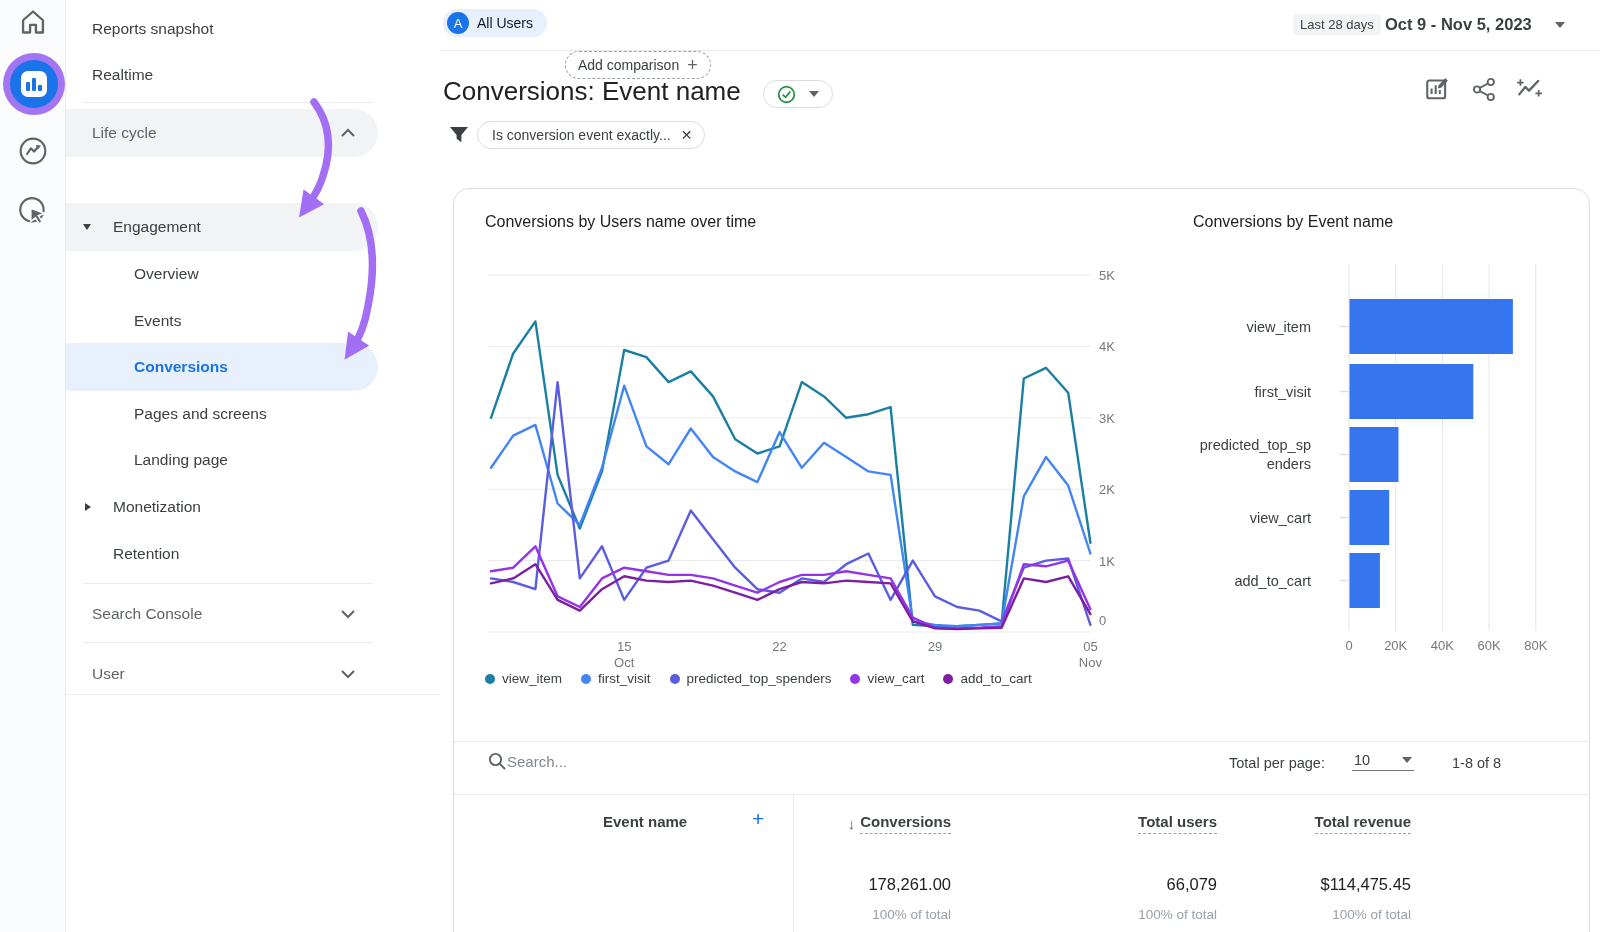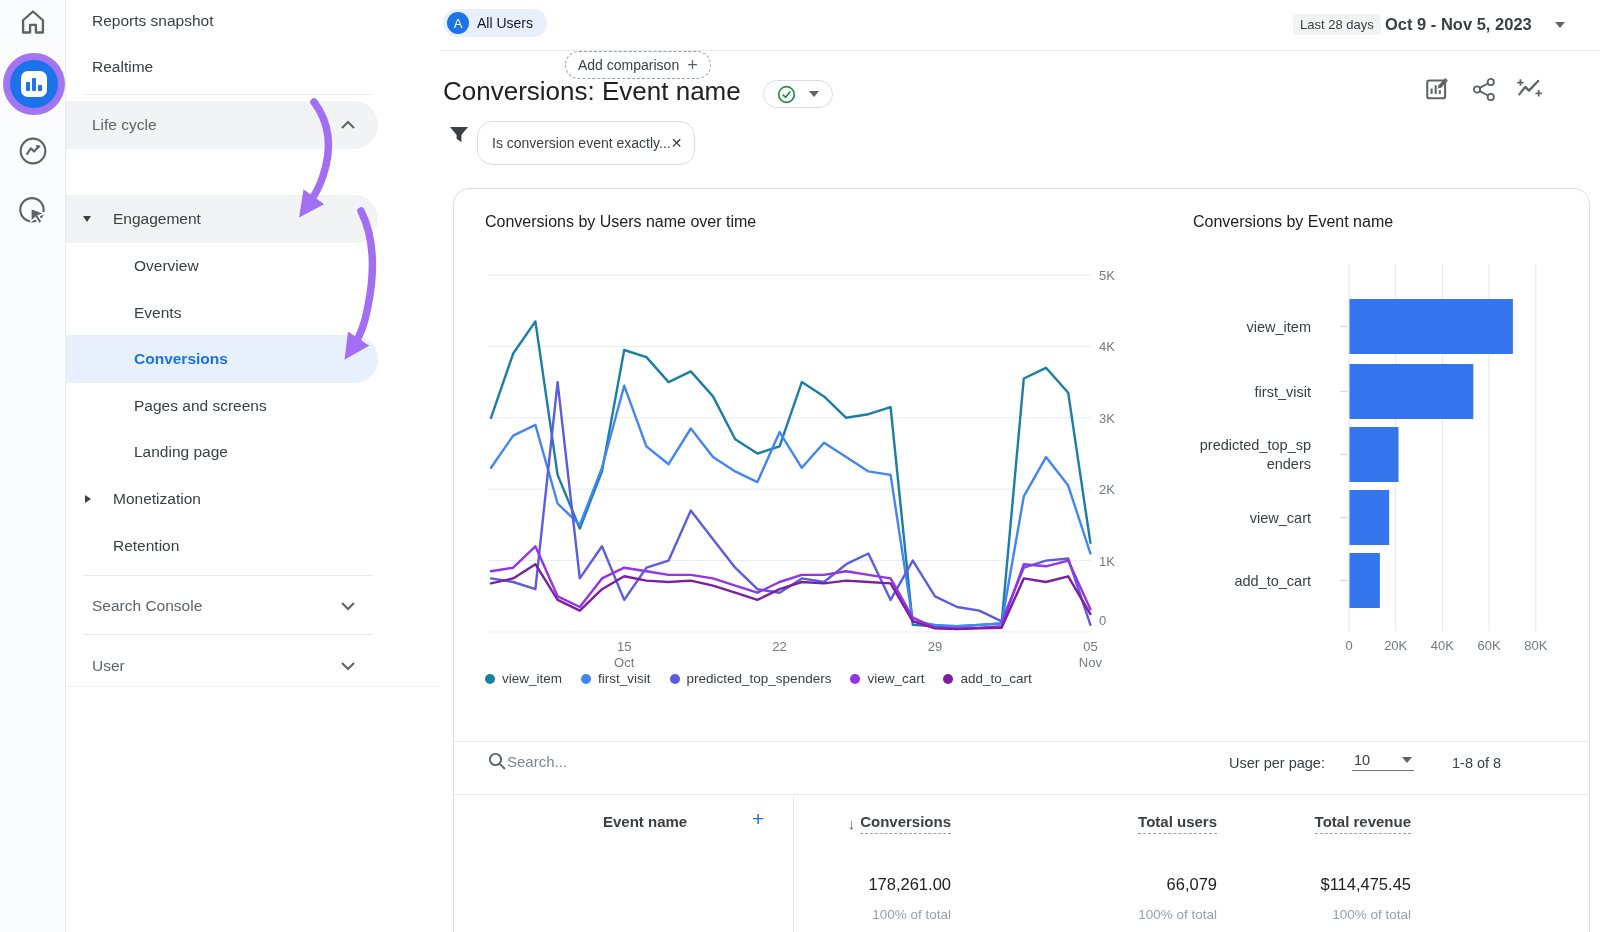--- a/index.html
+++ b/index.html
@@ -15,21 +15,21 @@
   #reports-circle { width:48px; height:48px; border-radius:50%; background:#1a73e8; display:flex; align-items:center; justify-content:center; }
   #reports-glyph { width:26px; height:26px; background:#fff; border-radius:7px; position:relative; }
   #reports-glyph span { position:absolute; bottom:6px; width:4px; background:#1a73e8; border-radius:1px; }
   #reports-glyph .b1 { left:5px; height:9px; }
   #reports-glyph .b2 { left:11px; height:13px; }
   #reports-glyph .b3 { left:17px; height:6px; }
   #explore-btn { top:136px; }
   #adv-btn { top:196px; }
 
   
-  #nav { position:absolute; left:66px; top:4px; width:374px; height:683px; background:#fff; z-index:4; border-bottom:1px solid #eceef0;}
+  #nav { position:absolute; left:66px; top:12px; width:374px; height:683px; background:#fff; z-index:4; border-bottom:1px solid #eceef0;}
   .nav-row { position:absolute; left:0; width:312px; height:32px; display:flex; align-items:center; cursor:pointer; }
   .nav-pill { height:48px; border-radius:0 26px 26px 0; }
   .bg-gray { background:#f1f3f4; }
   .bg-blue { background:#e8f0fe; }
   .nav-label { font-size:15.5px; color:#3c4043; }
   .nav-sec { color:#5f6368; }
   .lab-x1 { margin-left:26px; }
   .lab-x2 { margin-left:47px; }
   .lab-x3 { margin-left:68px; }
   .sel { color:#1a73e8; font-weight:bold; }
@@ -47,21 +47,21 @@
   .plus-glyph { color:#5f6368; font-size:18px; line-height:1; }
   #date-badge { position:absolute; left:1293px; top:14px; height:21px; background:#f1f3f4; border-radius:4px; display:flex; align-items:center; padding:0 7px; font-size:13px; color:#3c4043; }
   #date-range { position:absolute; left:1385px; top:15px; font-size:16.5px; font-weight:bold; color:#3c4043; }
   .caret { width:0; height:0; border-left:5px solid transparent; border-right:5px solid transparent; border-top:6px solid #5f6368; }
   #date-caret { position:absolute; left:1555px; top:22px; }
   #top-div { position:absolute; left:440px; top:50px; width:1160px; border-top:1px solid #e8eaed; }
 
   #page-title { position:absolute; left:443px; top:76px; font-size:26px; color:#202124; }
   #check-pill { position:absolute; left:763px; top:80px; width:70px; height:28px; border:1px solid #dadce0; border-radius:15px; display:flex; align-items:center; justify-content:space-evenly; }
   #filter-funnel { position:absolute; left:448px; top:124px; }
-  #filter-chip { position:absolute; left:477px; top:121px; height:44px; border:1px solid #dadce0; border-radius:15px; display:flex; align-items:center; padding:0 12px 0 14px; }
+  #filter-chip { position:absolute; left:477px; top:121px; height:28px; border:1px solid #dadce0; border-radius:15px; display:flex; align-items:center; padding:0 12px 0 14px; gap:10px; }
   #filter-chip .t { font-size:14px; color:#3c4043; }
   .x-glyph { font-size:14px; color:#3c4043; }
   .hdr-icon { position:absolute; cursor:pointer; }
   #icon-edit { left:1424px; top:75px; }
   #icon-share { left:1472px; top:77px; }
   #icon-insights { left:1515px; top:76px; }
 
   
   #card { position:absolute; left:453px; top:188px; width:1137px; height:790px; background:#fff; border:1px solid #dadce0; border-radius:16px; z-index:2; }
   #card-svg { position:absolute; left:0; top:0; pointer-events:none; }
@@ -318,21 +318,21 @@
       </div>
 
     <div class="card-hr" id="tbl-hr1"></div>
     <div id="search-wrap">
       <svg width="19" height="19" viewBox="0 0 19 19">
         <circle cx="7.5" cy="7.5" r="5.6" fill="none" stroke="#5f6368" stroke-width="1.9"></circle>
         <line x1="11.8" y1="11.8" x2="17" y2="17" stroke="#5f6368" stroke-width="1.9"></line>
       </svg>
       <input id="search-input" placeholder="Search..." style="">
     </div>
-    <div id="rpp-label">User per page:</div>
+    <div id="rpp-label">Total per page:</div>
     <div id="rpp-select">
       <span>10</span>
       <span class="caret"></span>
     </div>
     <div id="pagination">1-8 of 8</div>
 
     <div class="card-hr" id="tbl-hr2"></div>
     <div id="tbl-vdiv"></div>
 
     <div id="col-eventname">Event name</div>

